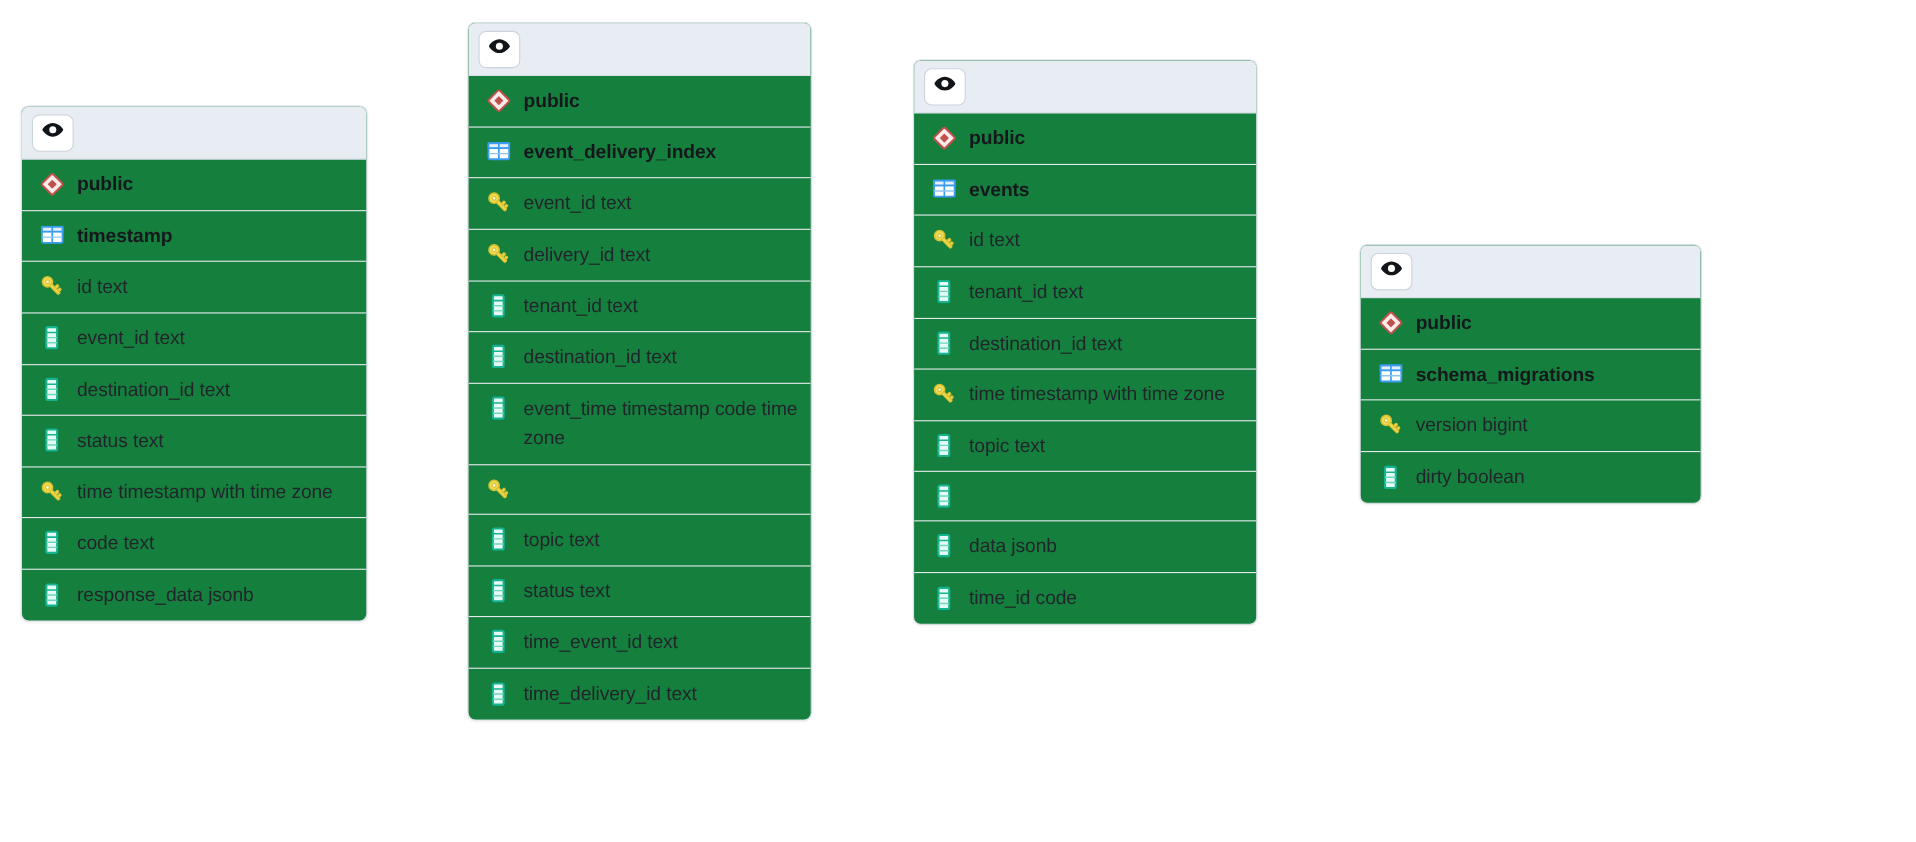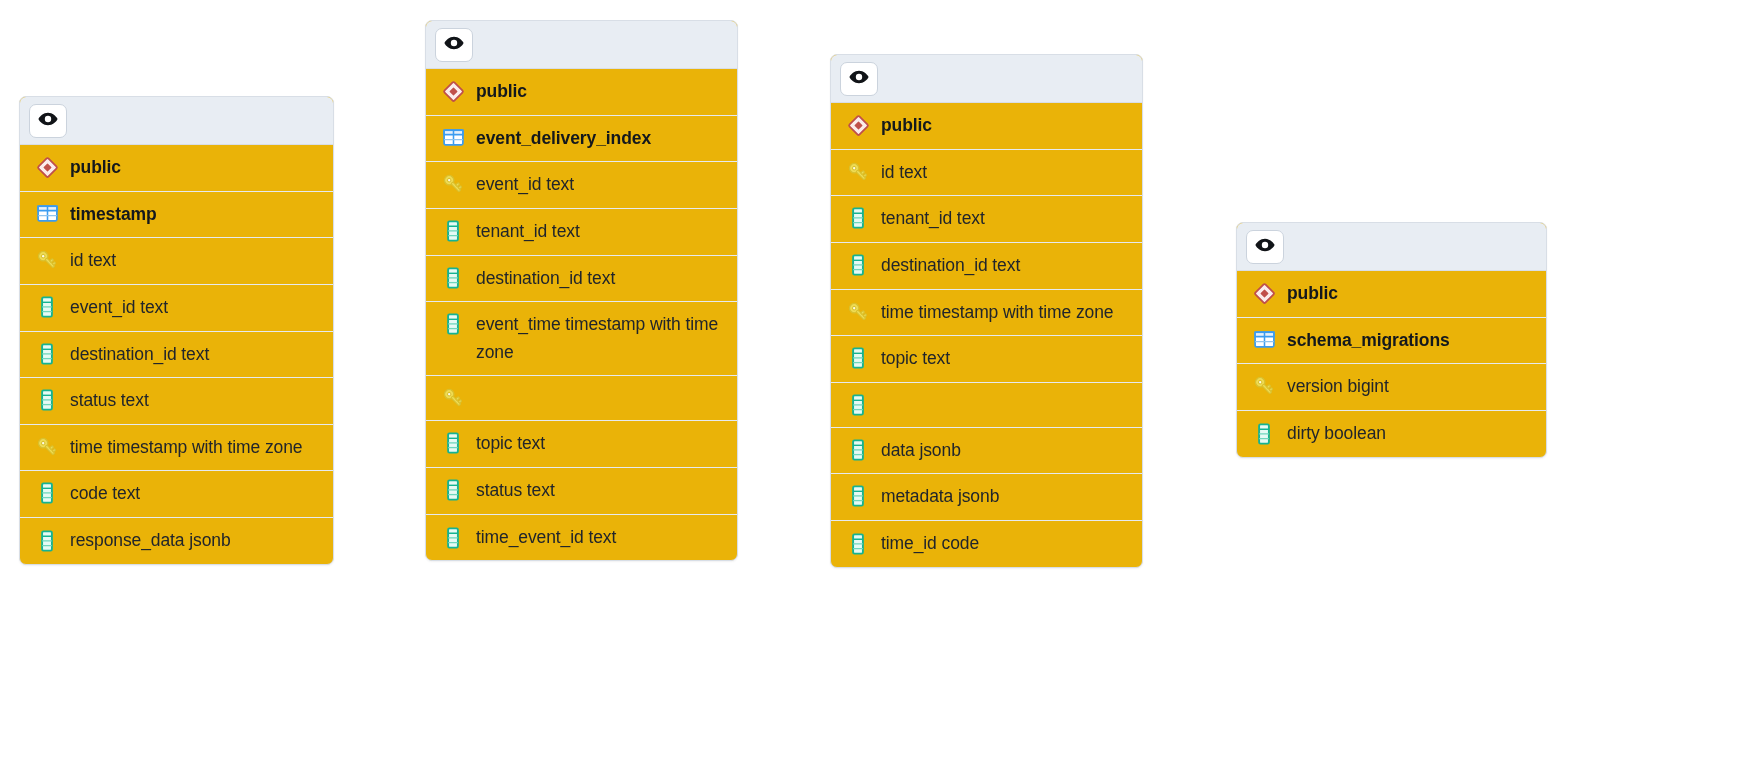--- a/index.html
+++ b/index.html
@@ -16,21 +16,21 @@
   }
 
   .canvas {
     position: absolute;
     inset: 0;
   }
 
   
   .node {
     position: absolute;
-    background: #eab308;
+    background: #15803d;
     border: 1px solid #d8dee6;
     border-radius: 7px;
     box-shadow: 0 1px 2px rgba(16,24,40,0.06);
     box-sizing: border-box;
     overflow: hidden;
   }
 
   .node-header {
     background: #e8edf3;
     border-bottom: 1px solid #d8dee6;
@@ -246,20 +246,34 @@
       <rect x="10.7" y="10.4" width="2.6" height="11.3" rx="1" fill="#efdc55" stroke="#d9c02e" stroke-width="1.2"></rect>
       <rect x="13.1" y="14.6" width="3.6" height="2.2" rx="0.9" fill="#efdc55" stroke="#d9c02e" stroke-width="1.1"></rect>
       <rect x="13.1" y="18.3" width="3.0" height="2.1" rx="0.9" fill="#efdc55" stroke="#d9c02e" stroke-width="1.1"></rect>
     </g>
   </svg>
         </span>
         <span class="row-label">event_id text</span>
       </div>
       <div class="row">
         <span class="row-icon">
+          <svg width="24" height="24" viewBox="0 0 24 24" aria-hidden="true">
+    <g transform="rotate(-45 12 12)">
+      <circle cx="12" cy="6.6" r="4.6" fill="#efdc55" stroke="#d9c02e" stroke-width="1.5"></circle>
+      <circle cx="12" cy="6.6" r="1.7" fill="#fdfbe6" stroke="#d9c02e" stroke-width="1"></circle>
+      <rect x="10.7" y="10.4" width="2.6" height="11.3" rx="1" fill="#efdc55" stroke="#d9c02e" stroke-width="1.2"></rect>
+      <rect x="13.1" y="14.6" width="3.6" height="2.2" rx="0.9" fill="#efdc55" stroke="#d9c02e" stroke-width="1.1"></rect>
+      <rect x="13.1" y="18.3" width="3.0" height="2.1" rx="0.9" fill="#efdc55" stroke="#d9c02e" stroke-width="1.1"></rect>
+    </g>
+  </svg>
+        </span>
+        <span class="row-label">delivery_id text</span>
+      </div>
+      <div class="row">
+        <span class="row-icon">
           <svg width="20" height="24" viewBox="0 0 20 24" aria-hidden="true">
     <rect x="5.1" y="2.4" width="9.8" height="19.2" rx="1.4" fill="#e6faf4" stroke="#15b392" stroke-width="1.9"></rect>
     <line x1="5.1" y1="7.3" x2="14.9" y2="7.3" stroke="#15b392" stroke-width="1.4"></line>
     <line x1="5.1" y1="11.9" x2="14.9" y2="11.9" stroke="#6fd6bd" stroke-width="1.3"></line>
     <line x1="5.1" y1="16.6" x2="14.9" y2="16.6" stroke="#6fd6bd" stroke-width="1.3"></line>
   </svg>
         </span>
         <span class="row-label">tenant_id text</span>
       </div>
       <div class="row">
@@ -275,21 +289,21 @@
       </div>
       <div class="row">
         <span class="row-icon">
           <svg width="20" height="24" viewBox="0 0 20 24" aria-hidden="true">
     <rect x="5.1" y="2.4" width="9.8" height="19.2" rx="1.4" fill="#e6faf4" stroke="#15b392" stroke-width="1.9"></rect>
     <line x1="5.1" y1="7.3" x2="14.9" y2="7.3" stroke="#15b392" stroke-width="1.4"></line>
     <line x1="5.1" y1="11.9" x2="14.9" y2="11.9" stroke="#6fd6bd" stroke-width="1.3"></line>
     <line x1="5.1" y1="16.6" x2="14.9" y2="16.6" stroke="#6fd6bd" stroke-width="1.3"></line>
   </svg>
         </span>
-        <span class="row-label">event_time timestamp with time zone</span>
+        <span class="row-label">event_time timestamp code time zone</span>
       </div>
       <div class="row">
         <span class="row-icon">
           <svg width="24" height="24" viewBox="0 0 24 24" aria-hidden="true">
     <g transform="rotate(-45 12 12)">
       <circle cx="12" cy="6.6" r="4.6" fill="#efdc55" stroke="#d9c02e" stroke-width="1.5"></circle>
       <circle cx="12" cy="6.6" r="1.7" fill="#fdfbe6" stroke="#d9c02e" stroke-width="1"></circle>
       <rect x="10.7" y="10.4" width="2.6" height="11.3" rx="1" fill="#efdc55" stroke="#d9c02e" stroke-width="1.2"></rect>
       <rect x="13.1" y="14.6" width="3.6" height="2.2" rx="0.9" fill="#efdc55" stroke="#d9c02e" stroke-width="1.1"></rect>
       <rect x="13.1" y="18.3" width="3.0" height="2.1" rx="0.9" fill="#efdc55" stroke="#d9c02e" stroke-width="1.1"></rect>
@@ -322,40 +336,62 @@
       <div class="row">
         <span class="row-icon">
           <svg width="20" height="24" viewBox="0 0 20 24" aria-hidden="true">
     <rect x="5.1" y="2.4" width="9.8" height="19.2" rx="1.4" fill="#e6faf4" stroke="#15b392" stroke-width="1.9"></rect>
     <line x1="5.1" y1="7.3" x2="14.9" y2="7.3" stroke="#15b392" stroke-width="1.4"></line>
     <line x1="5.1" y1="11.9" x2="14.9" y2="11.9" stroke="#6fd6bd" stroke-width="1.3"></line>
     <line x1="5.1" y1="16.6" x2="14.9" y2="16.6" stroke="#6fd6bd" stroke-width="1.3"></line>
   </svg>
         </span>
         <span class="row-label">time_event_id text</span>
+      </div>
+      <div class="row">
+        <span class="row-icon">
+          <svg width="20" height="24" viewBox="0 0 20 24" aria-hidden="true">
+    <rect x="5.1" y="2.4" width="9.8" height="19.2" rx="1.4" fill="#e6faf4" stroke="#15b392" stroke-width="1.9"></rect>
+    <line x1="5.1" y1="7.3" x2="14.9" y2="7.3" stroke="#15b392" stroke-width="1.4"></line>
+    <line x1="5.1" y1="11.9" x2="14.9" y2="11.9" stroke="#6fd6bd" stroke-width="1.3"></line>
+    <line x1="5.1" y1="16.6" x2="14.9" y2="16.6" stroke="#6fd6bd" stroke-width="1.3"></line>
+  </svg>
+        </span>
+        <span class="row-label">time_delivery_id text</span>
       </div>
     </div>
     <div class="node" style="left: 830px; top: 54px; width: 313px;">
       <div class="node-header">
         <div class="eye-btn">
           <span><svg width="22" height="22" viewBox="0 0 24 24" aria-hidden="true">
     <path d="M12 5.2C6.9 5.2 3.1 9.2 1.9 11.3c-.3.5-.3 1 0 1.5C3.1 14.9 6.9 18.8 12 18.8s8.9-3.9 10.1-6c.3-.5.3-1 0-1.5C20.9 9.2 17.1 5.2 12 5.2z" fill="#111418"></path>
     <circle cx="12" cy="12" r="3.5" fill="#ffffff"></circle>
   </svg></span>
         </div>
       </div>
       <div class="row is-schema">
         <span class="row-icon">
           <svg width="23" height="23" viewBox="0 0 24 24" aria-hidden="true">
     <rect x="12" y="1.6" width="14.7" height="14.7" rx="1.6" transform="rotate(45 12 1.6)" fill="#fbeceb" stroke="#c0504a" stroke-width="1.9"></rect>
     <rect x="12" y="7.7" width="6.1" height="6.1" rx="0.6" transform="rotate(45 12 7.7)" fill="#c0504a"></rect>
   </svg>
         </span>
         <span class="row-label">public</span>
       </div>
+      <div class="row is-title">
+        <span class="row-icon">
+          <svg width="23" height="23" viewBox="0 0 24 24" aria-hidden="true">
+    <rect x="2.2" y="4.4" width="19.6" height="15.2" rx="1.5" fill="#ffffff" stroke="#3b9cf0" stroke-width="1.8"></rect>
+    <rect x="2.2" y="4.4" width="19.6" height="4.6" fill="#e4eff9" stroke="#3b9cf0" stroke-width="1.8"></rect>
+    <line x1="12" y1="4.4" x2="12" y2="19.6" stroke="#3b9cf0" stroke-width="1.6"></line>
+    <line x1="2.2" y1="14.2" x2="21.8" y2="14.2" stroke="#8fc4ef" stroke-width="1.3"></line>
+  </svg>
+        </span>
+        <span class="row-label">events</span>
+      </div>
       <div class="row">
         <span class="row-icon">
           <svg width="24" height="24" viewBox="0 0 24 24" aria-hidden="true">
     <g transform="rotate(-45 12 12)">
       <circle cx="12" cy="6.6" r="4.6" fill="#efdc55" stroke="#d9c02e" stroke-width="1.5"></circle>
       <circle cx="12" cy="6.6" r="1.7" fill="#fdfbe6" stroke="#d9c02e" stroke-width="1"></circle>
       <rect x="10.7" y="10.4" width="2.6" height="11.3" rx="1" fill="#efdc55" stroke="#d9c02e" stroke-width="1.2"></rect>
       <rect x="13.1" y="14.6" width="3.6" height="2.2" rx="0.9" fill="#efdc55" stroke="#d9c02e" stroke-width="1.1"></rect>
       <rect x="13.1" y="18.3" width="3.0" height="2.1" rx="0.9" fill="#efdc55" stroke="#d9c02e" stroke-width="1.1"></rect>
     </g>
@@ -423,31 +459,20 @@
       <div class="row">
         <span class="row-icon">
           <svg width="20" height="24" viewBox="0 0 20 24" aria-hidden="true">
     <rect x="5.1" y="2.4" width="9.8" height="19.2" rx="1.4" fill="#e6faf4" stroke="#15b392" stroke-width="1.9"></rect>
     <line x1="5.1" y1="7.3" x2="14.9" y2="7.3" stroke="#15b392" stroke-width="1.4"></line>
     <line x1="5.1" y1="11.9" x2="14.9" y2="11.9" stroke="#6fd6bd" stroke-width="1.3"></line>
     <line x1="5.1" y1="16.6" x2="14.9" y2="16.6" stroke="#6fd6bd" stroke-width="1.3"></line>
   </svg>
         </span>
         <span class="row-label">data jsonb</span>
-      </div>
-      <div class="row">
-        <span class="row-icon">
-          <svg width="20" height="24" viewBox="0 0 20 24" aria-hidden="true">
-    <rect x="5.1" y="2.4" width="9.8" height="19.2" rx="1.4" fill="#e6faf4" stroke="#15b392" stroke-width="1.9"></rect>
-    <line x1="5.1" y1="7.3" x2="14.9" y2="7.3" stroke="#15b392" stroke-width="1.4"></line>
-    <line x1="5.1" y1="11.9" x2="14.9" y2="11.9" stroke="#6fd6bd" stroke-width="1.3"></line>
-    <line x1="5.1" y1="16.6" x2="14.9" y2="16.6" stroke="#6fd6bd" stroke-width="1.3"></line>
-  </svg>
-        </span>
-        <span class="row-label">metadata jsonb</span>
       </div>
       <div class="row">
         <span class="row-icon">
           <svg width="20" height="24" viewBox="0 0 20 24" aria-hidden="true">
     <rect x="5.1" y="2.4" width="9.8" height="19.2" rx="1.4" fill="#e6faf4" stroke="#15b392" stroke-width="1.9"></rect>
     <line x1="5.1" y1="7.3" x2="14.9" y2="7.3" stroke="#15b392" stroke-width="1.4"></line>
     <line x1="5.1" y1="11.9" x2="14.9" y2="11.9" stroke="#6fd6bd" stroke-width="1.3"></line>
     <line x1="5.1" y1="16.6" x2="14.9" y2="16.6" stroke="#6fd6bd" stroke-width="1.3"></line>
   </svg>
         </span>

